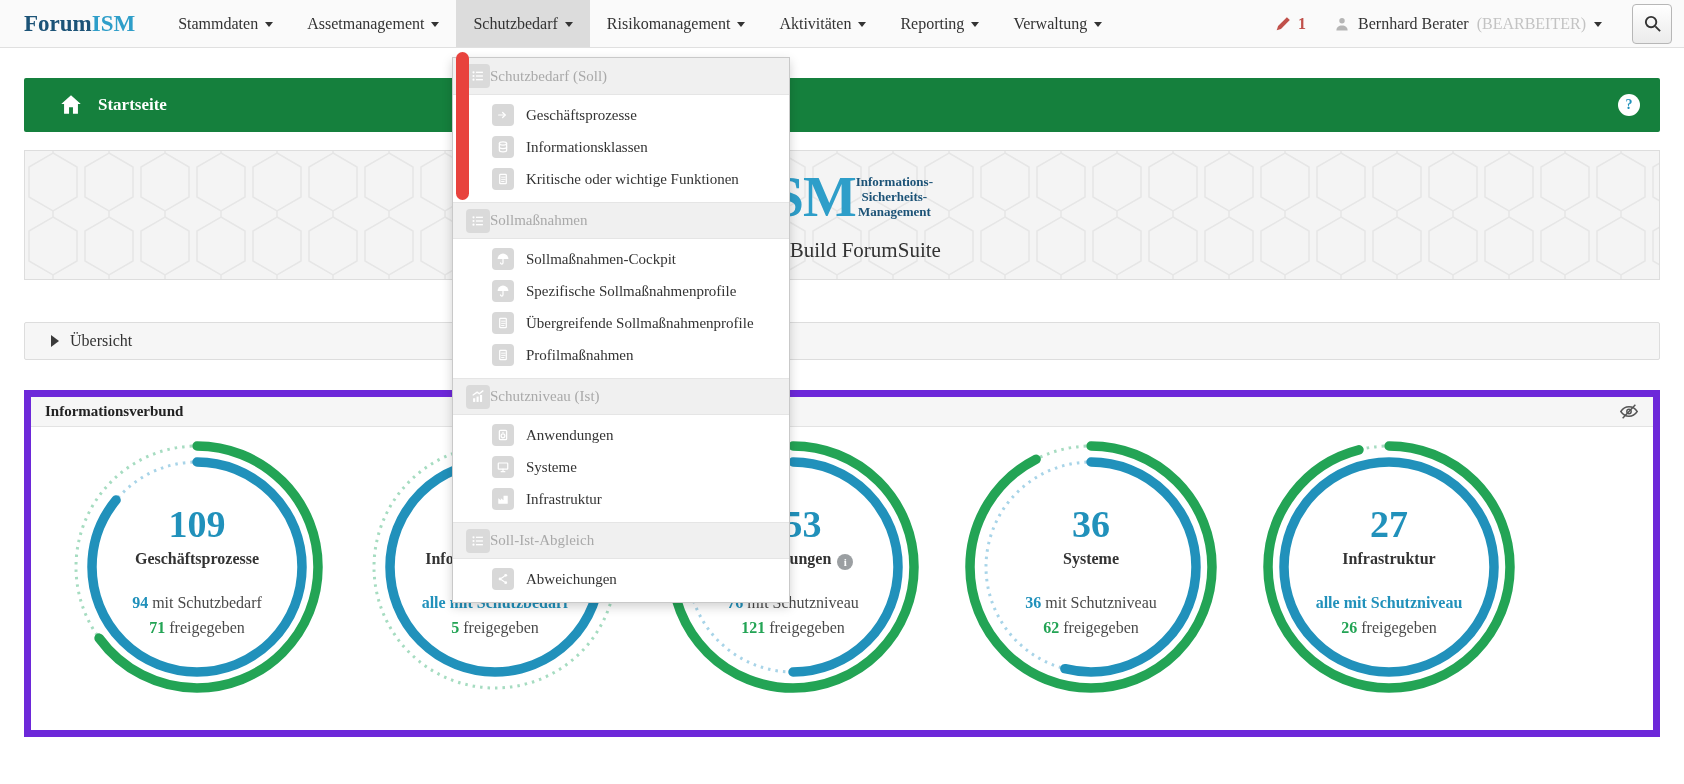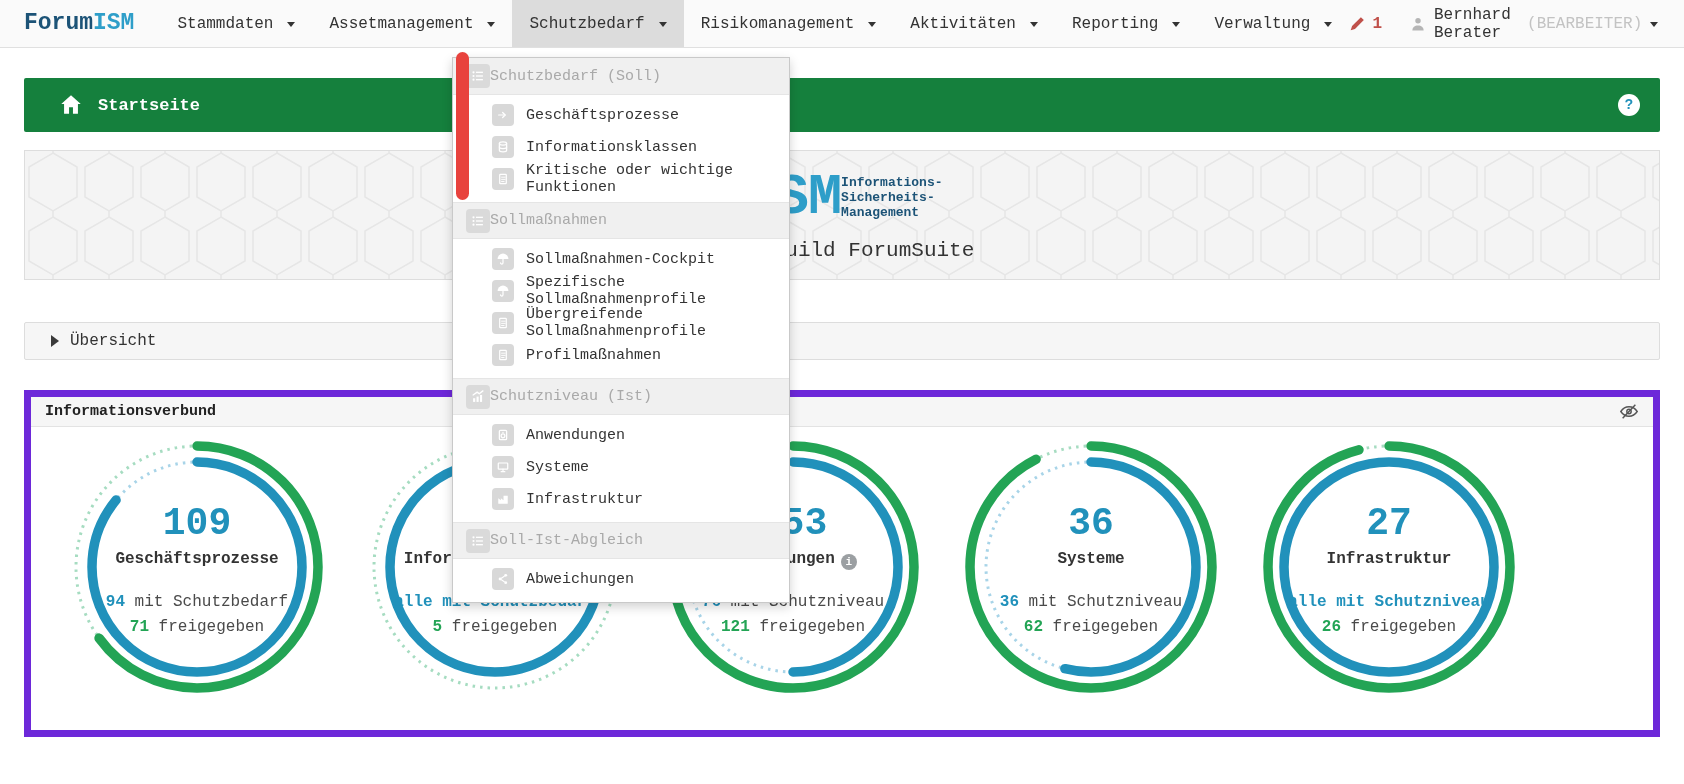--- a/index.html
+++ b/index.html
@@ -1,31 +1,31 @@
 <!DOCTYPE html>
 <html><head>
 <meta charset="utf-8">
 <style>
   * { box-sizing: border-box; margin: 0; padding: 0; }
   html,body { background:#fff; }
   #app {
     position: relative; width: 1684px; height: 784px;
-    font-family: Liberation Mono, monospace; overflow: hidden; background:#fff;
+    font-family: Liberation Serif, serif; overflow: hidden; background:#fff;
   }
   
   .topnav {
     position:absolute; top:0; left:0; width:1684px; height:48px;
     background:#fafafa; border-bottom:1px solid #e0e0e0;
     display:flex; align-items:stretch;
   }
   .logo { padding:0 26px 0 24px; line-height:47px; font-size:23px; font-weight:bold; cursor:pointer; }
   .logo .p1 { color:#1c5377; }
   .logo .p2 { color:#2e9ec9; }
   .nav-items { display:flex; align-items:stretch; }
-  .nav-item { display:flex; align-items:center; gap:14px; padding:0 17px; font-size:16px; color:#333; cursor:pointer; }
+  .nav-item { display:flex; align-items:center; gap:7px; padding:0 17px; font-size:16px; color:#333; cursor:pointer; }
   .nav-item.active { background:#dcdcdc; }
   .caret { width:0; height:0; border-left:4px solid transparent; border-right:4px solid transparent; border-top:5px solid #333; margin-top:2px; }
   .nav-right { margin-left:auto; display:flex; align-items:center; padding-right:12px; }
   .edit-indicator { display:flex; align-items:center; gap:6px; color:#c0504a; font-weight:bold; font-size:16px; cursor:pointer; margin-right:28px; }
   .user-menu { display:flex; align-items:center; gap:8px; font-size:16px; color:#333; cursor:pointer; margin-right:30px;justify-content:center; }
   .user-role { color:#c3c3c3; }
   .search-button { width:40px; height:40px; border:1px solid #b7b7b7; border-radius:4px;
     background:linear-gradient(#ffffff,#ebebeb); display:flex; align-items:center; justify-content:center; cursor:pointer; }
   
   .page-title-bar {
@@ -38,21 +38,21 @@
     background:#fff; color:#2191bb; font-weight:bold; font-size:14px; display:flex; align-items:center; justify-content:center; cursor:pointer; }
   
   .banner {
     position:absolute; left:24px; top:150px; width:1636px; height:130px;
     background:#f4f4f4; border:1px solid #ddd; overflow:hidden;
   }
   .banner svg.hex { position:absolute; left:0; top:0; }
   .banner-content { position:relative; z-index:1; height:100%; display:flex; flex-direction:column; align-items:center; justify-content:center; }
   .banner-logo-row { display:flex; align-items:center; }
   .ism-big { font-size:57px; font-weight:bold; color:#2e9ec9; letter-spacing:-1px; line-height:58px; }
-  .ism-caption { font-size:13px; font-weight:bold; color:#1c5377; line-height:15px; }
+  .ism-caption { font-size:13px; font-weight:bold; color:#1c5377; line-height:15px;text-align:center; }
   .banner-subtitle { margin-top:12px; font-size:21px; color:#333; }
   
   .overview-bar {
     position:absolute; left:24px; top:322px; width:1636px; height:38px;
     background:#f6f6f6; border:1px solid #ddd; border-radius:2px;
     display:flex; align-items:center; padding-left:26px; gap:11px; font-size:16px; color:#333; cursor:pointer;
   }
   .tri-right { width:0; height:0; border-top:6px solid transparent; border-bottom:6px solid transparent; border-left:8px solid #3a3a3a; }
   
   .panel { position:absolute; left:24px; top:390px; width:1636px; height:347px; background:#fff; border:7px solid #6d28d9; }

